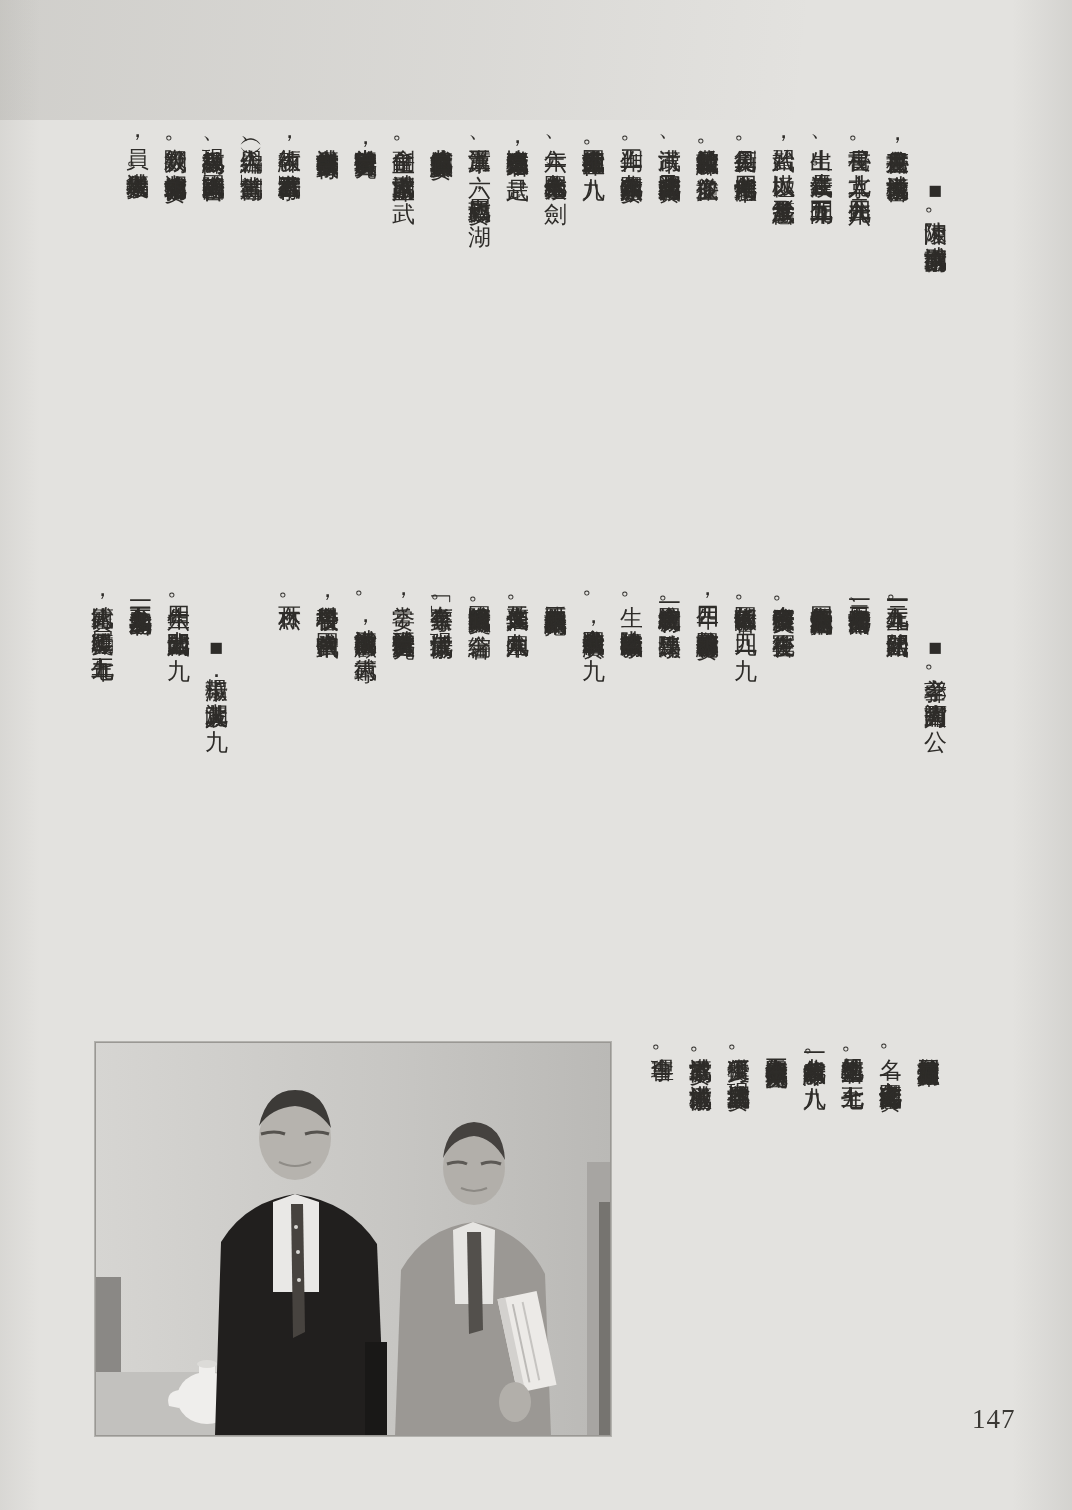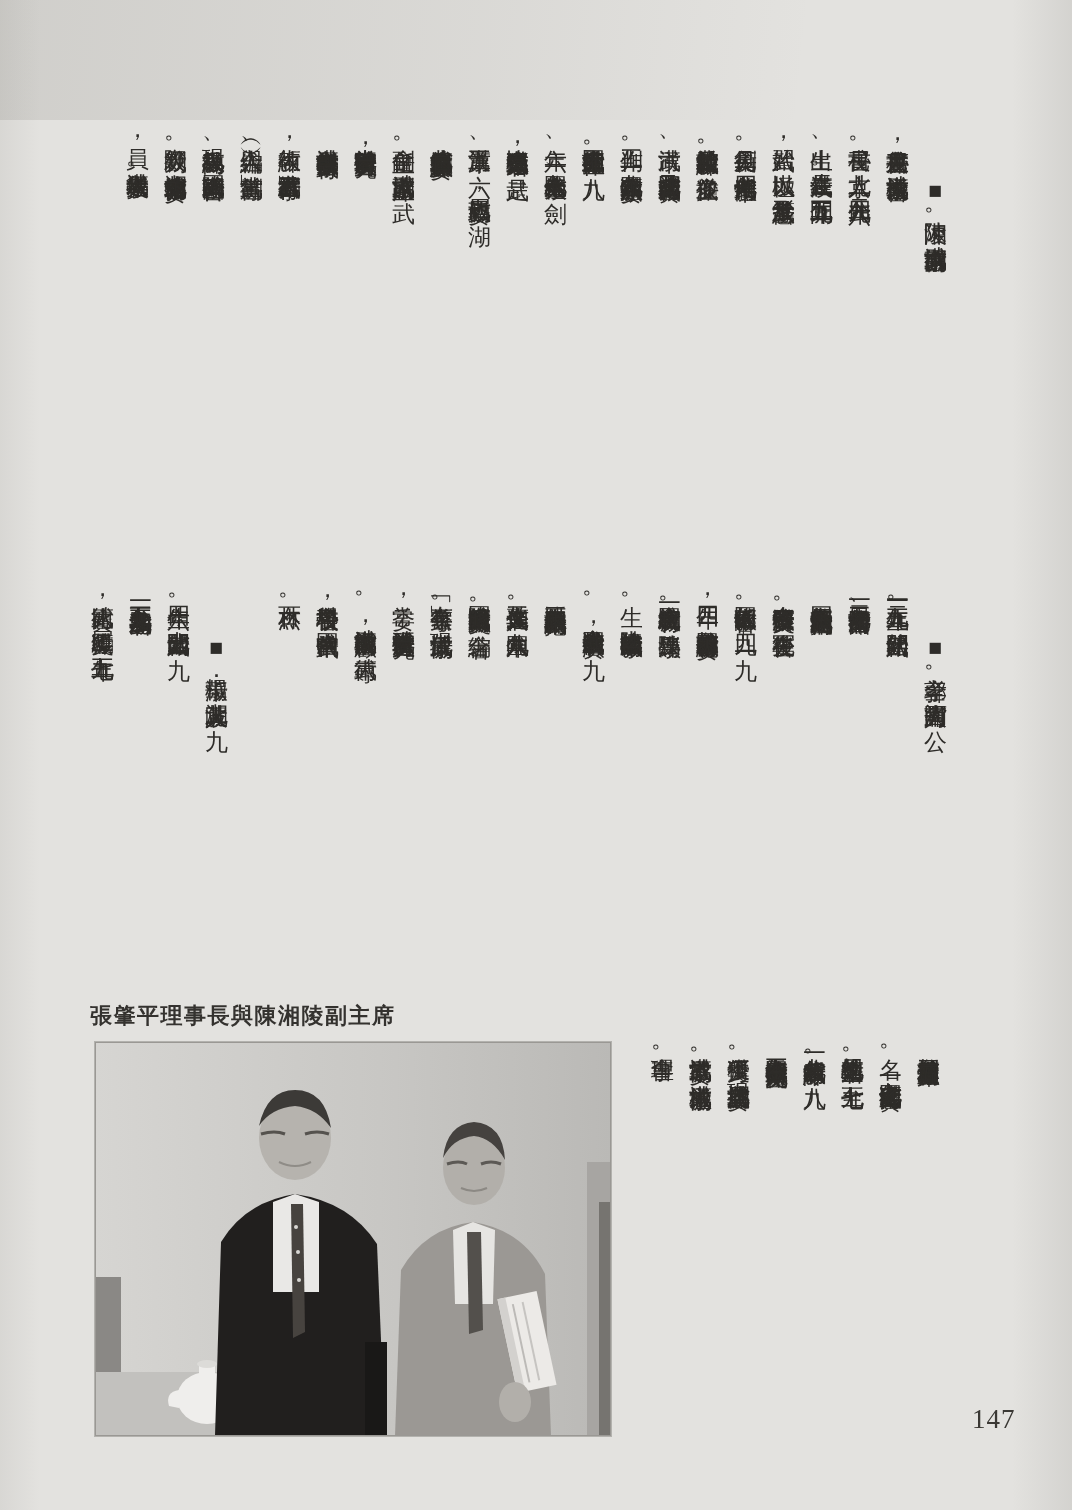--- a/index.html
+++ b/index.html
@@ -136,21 +136,20 @@
       <div class="vcol">參加第三屆全運會獲集體項目第五</div>
       <div class="vcol">名。一九七七年獲全國武術比賽乙</div>
       <div class="vcol">組其他拳術第二名。一九七七至一</div>
       <div class="vcol">九八一年任省武術隊教練。一九八</div>
       <div class="vcol">五年在天津全國武術觀摩交流大會</div>
       <div class="vcol">獲優秀獎。現爲湖北省武協委員，</div>
       <div class="vcol">武漢市武協常委。武漢市太極拳協</div>
       <div class="vcol">會理事。</div>
     </div>
 
-  <div class="caption">張肇平理事長與陳湘陵副主席</div>
 
   <div class="photo">
     <svg viewBox="0 0 516 394">
 
       <rect x="0" y="0" width="516" height="394" fill="#cfcecb"></rect>
       <rect x="0" y="0" width="516" height="394" fill="url(#wallgrad)"></rect>
       <defs>
         <linearGradient id="wallgrad" x1="0" y1="0" x2="1" y2="0">
           <stop offset="0" stop-color="#d6d5d2"></stop>
           <stop offset="0.55" stop-color="#c8c7c4"></stop>

